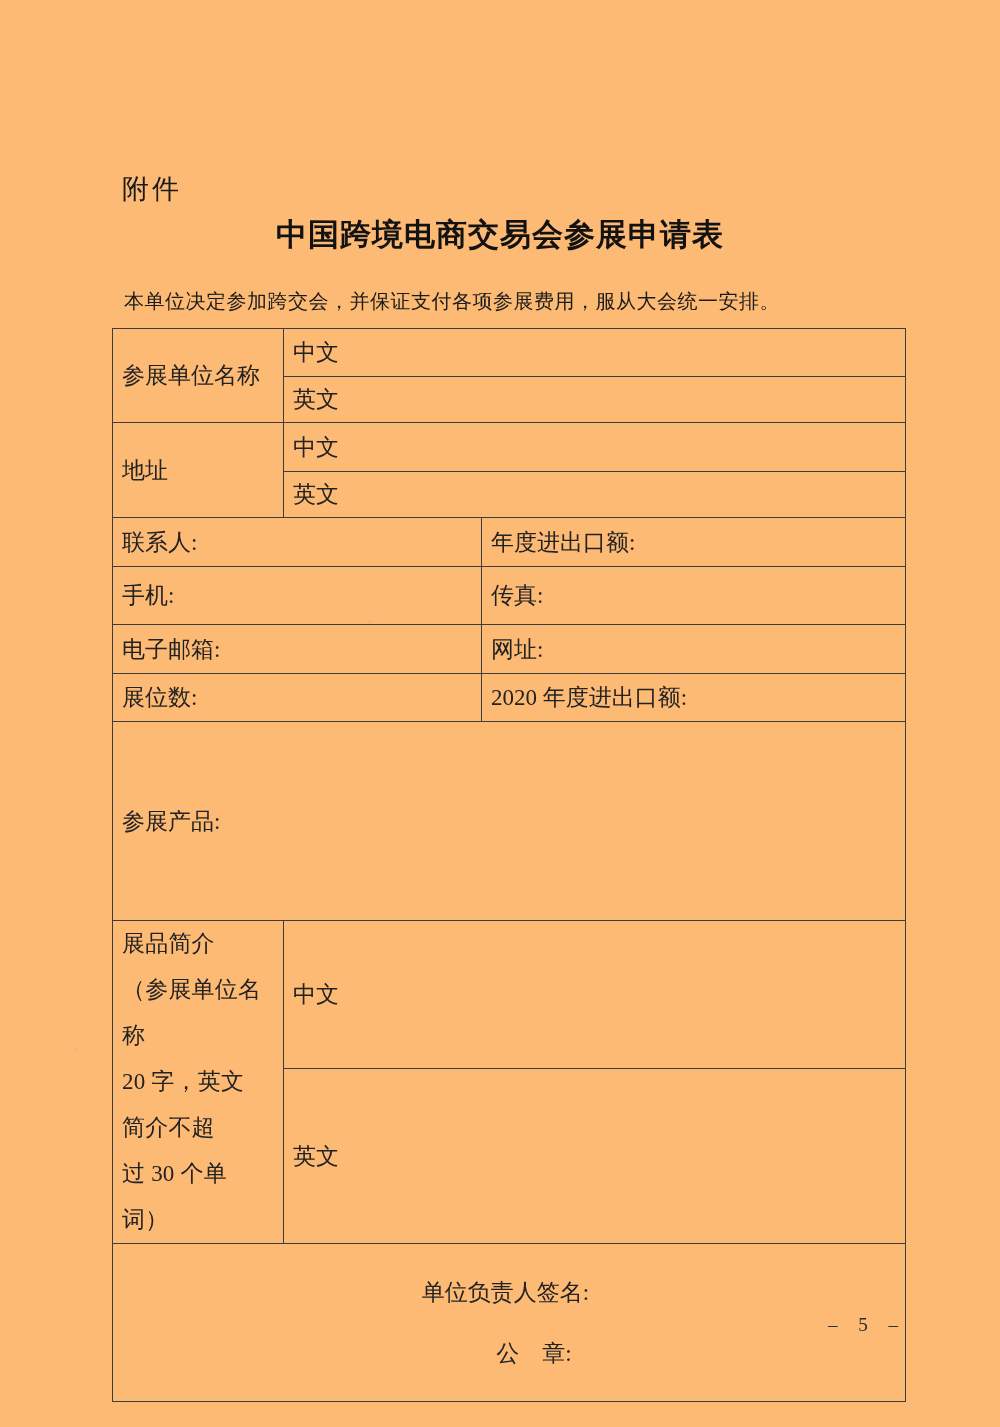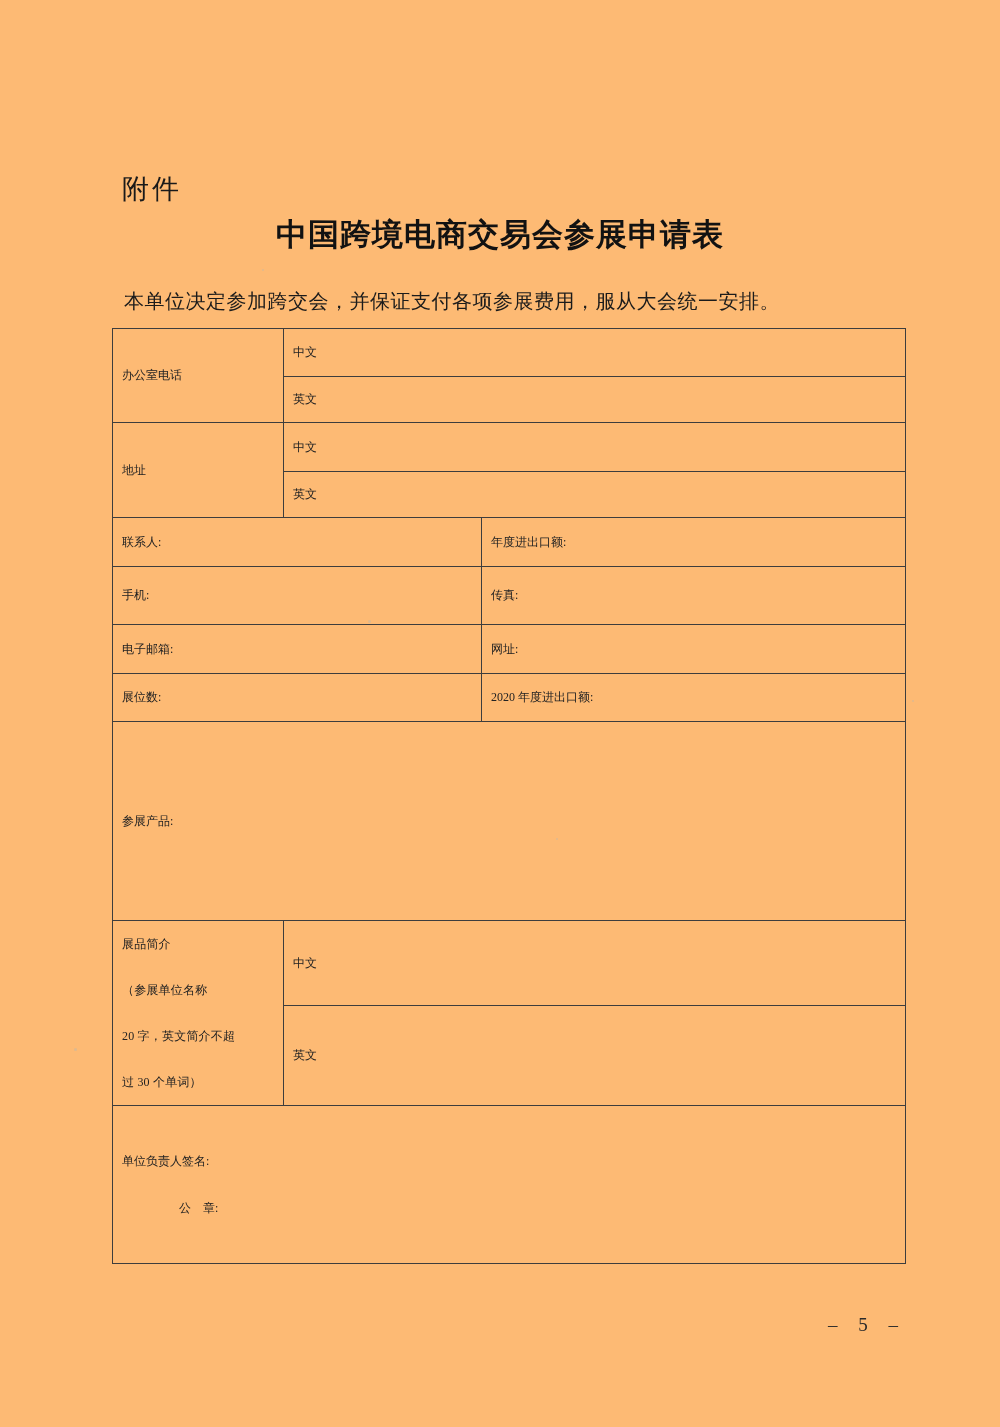--- a/index.html
+++ b/index.html
@@ -26,33 +26,33 @@
     position:absolute; left:124px; top:288px;
     font-size:20px; color:#1b1b1b; letter-spacing:0.5px;
   }
   table.form {
     position:absolute; left:112px; top:328px;
     width:793px; table-layout:fixed;
     border-collapse:collapse;
   }
   table.form td {
     border:1.6px solid #3d3d3d;
-    font-size:12px; color:#222;
+    font-size:23px; color:#222;
     padding:0 16px 0 9px;
     vertical-align:middle;
     overflow:hidden;
   }
   td.v-top { vertical-align:top; }
   td.products-cell { padding-top:17px; }
   td.brief-cell {
     padding-top:6px; padding-left:8px;
     font-size:17.5px; line-height:46px;
     letter-spacing:0.2px;
   }
-  td.sig-cell { padding-top:38px; }
+  td.sig-cell { padding-top:38px;text-align:center; }
   .seal-line { margin-top:30px; margin-left:57px; }
   .pagenum {
     position:absolute; left:828px; top:1314px;
     font-size:19px; color:#2a2a2a;
     letter-spacing:6px; word-spacing:4px;
   }
   .speck { position:absolute; background:#b9b7b0; border-radius:50%; opacity:0.45; }
 </style>
 </head>
 <body>
@@ -67,21 +67,21 @@
 
   <table class="form">
     <colgroup>
       <col style="width:171px">
       <col style="width:198px">
       <col style="width:424px">
     </colgroup>
     <tbody>
       <tr style="height:48px">
         <td rowspan="2">
-          <span>办公室电话</span>
+          <span>参展单位名称</span>
         </td>
         <td colspan="2">
           <span>中文</span>
         </td>
       </tr>
       <tr style="height:46px">
         <td colspan="2">
           <span>英文</span>
         </td>
       </tr>

